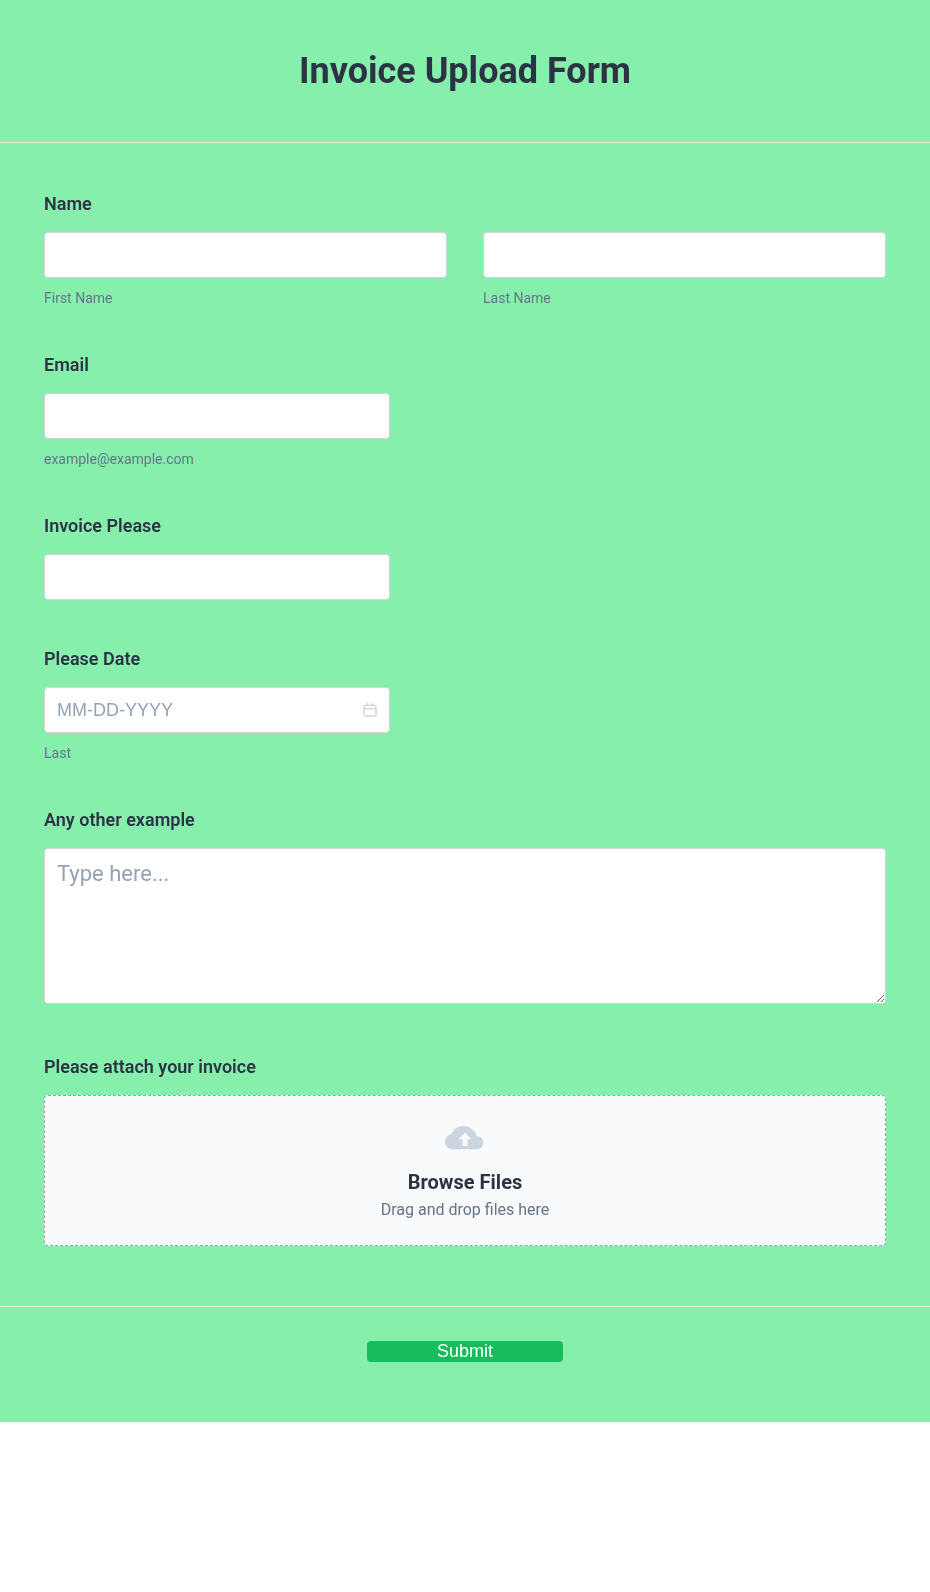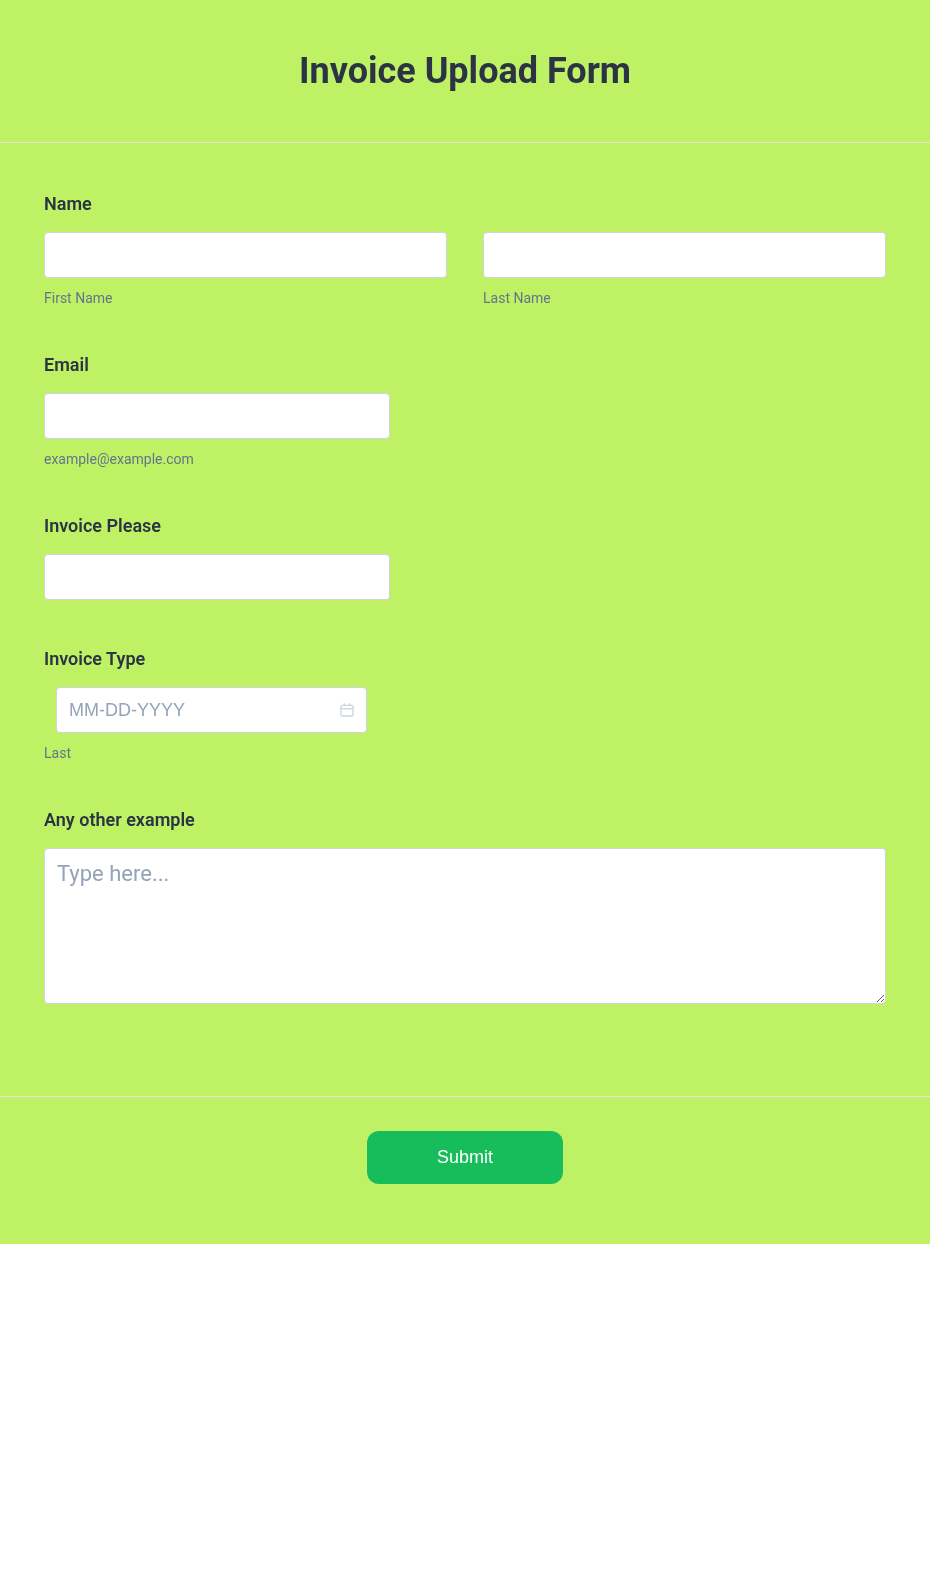--- a/index.html
+++ b/index.html
@@ -8,21 +8,21 @@
       padding: 0;
     }
     body {
       font-family: -apple-system, BlinkMacSystemFont, "Segoe UI", Roboto, Helvetica, Arial, sans-serif;
       background: #ffffff;
       color: #2c3345;
     }
     .page {
       width: 930px;
       margin: 0 auto;
-      background: #bef264;
+      background: #86efac;
     }
     .header {
       text-align: center;
       padding: 50px 20px 50px;
       border-bottom: 1px solid #e5e5e5;
     }
     .header h1 {
       font-size: 36px;
       font-weight: 700;
       color: #2c3345;
@@ -62,22 +62,21 @@
     .half-width {
       width: 346px;
     }
     .sublabel {
       font-size: 14px;
       color: #64748b;
       margin-top: 12px;
     }
     .date-wrapper {
       position: relative;
-      width: 311px;
-      margin-left: 12px;
+      width: 346px;
     }
     .date-input {
       width: 100%;
       height: 46px;
       border: 1px solid #d1d5db;
       border-radius: 4px;
       padding: 0 40px 0 12px;
       font-size: 18px;
       color: #2c3345;
       background: #fff;
@@ -136,24 +135,24 @@
     }
     .footer {
       border-top: 1px solid #e5e5e5;
       padding: 34px 0 60px;
       text-align: center;
     }
     .submit-btn {
       background: #18bd5b;
       color: #fff;
       border: none;
-      border-radius: 12px;
+      border-radius: 4px;
       font-size: 18px;
       font-weight: 500;
-      padding: 16px 70px;
+      padding: 0 70px;
       cursor: pointer;
     }
   </style>
 </head>
 <body>
 
 <div class="page">
   <div class="header">
     <h1>Invoice Upload Form</h1>
   </div>
@@ -179,37 +178,47 @@
       <input type="email" class="text-input half-width" value="" style="">
       <div class="sublabel">example@example.com</div>
     </div>
 
     <div class="field-group">
       <label class="field-label">Invoice Please</label>
       <input type="text" class="text-input half-width" value="" style="">
     </div>
 
     <div class="field-group">
-      <label class="field-label">Invoice Type</label>
+      <label class="field-label">Please Date</label>
       <div class="date-wrapper">
         <input type="text" class="date-input" placeholder="MM-DD-YYYY" style="">
         <svg class="date-icon" viewBox="0 0 24 24" fill="none" stroke="currentColor" stroke-width="2">
           <rect x="3" y="5" width="18" height="16" rx="2"></rect>
           <line x1="3" y1="10" x2="21" y2="10"></line>
           <line x1="8" y1="2" x2="8" y2="6"></line>
           <line x1="16" y1="2" x2="16" y2="6"></line>
         </svg>
       </div>
       <div class="sublabel">Last</div>
     </div>
 
     <div class="field-group">
       <label class="field-label">Any other example</label>
       <textarea class="textarea" placeholder="Type here..." style=""></textarea>
     </div>
 
+    <div class="field-group" style="margin-bottom:20px">
+      <label class="field-label">Please attach your invoice</label>
+      <div class="upload-area">
+        <svg class="upload-icon" viewBox="0 0 48 36" fill="currentColor">
+          <path d="M38.7 14.3C37.3 6.2 30.3 0 22 0 15.4 0 9.7 4 7.3 9.8 3.1 10.7 0 14.5 0 19c0 5 4 9 9 9h29c4.4 0 8-3.6 8-8 0-4.2-3.2-7.6-7.3-7.7zM24 8l8 8h-5v8h-6v-8h-5l8-8z"></path>
+        </svg>
+        <div class="upload-title">Browse Files</div>
+        <div class="upload-sub">Drag and drop files here</div>
+      </div>
+    </div>
 
   </div>
 
   <div class="footer">
     <button class="submit-btn">Submit</button>
   </div>
 </div>
 
 </body></html>

